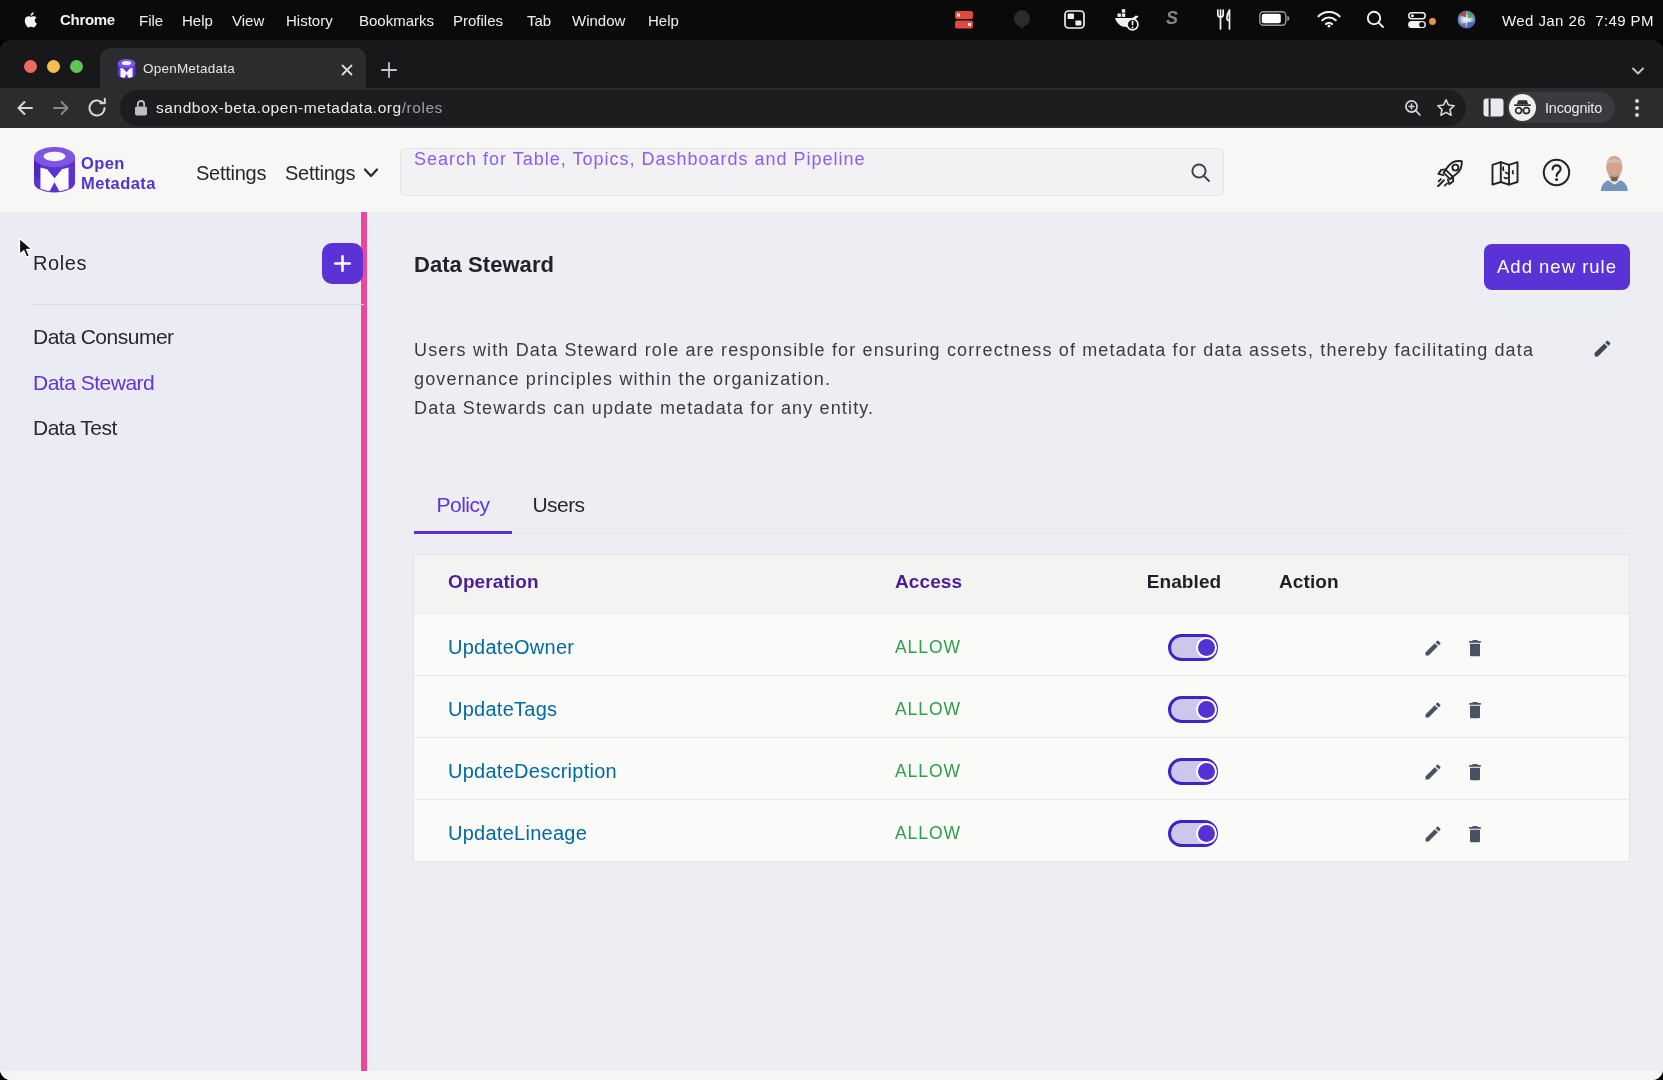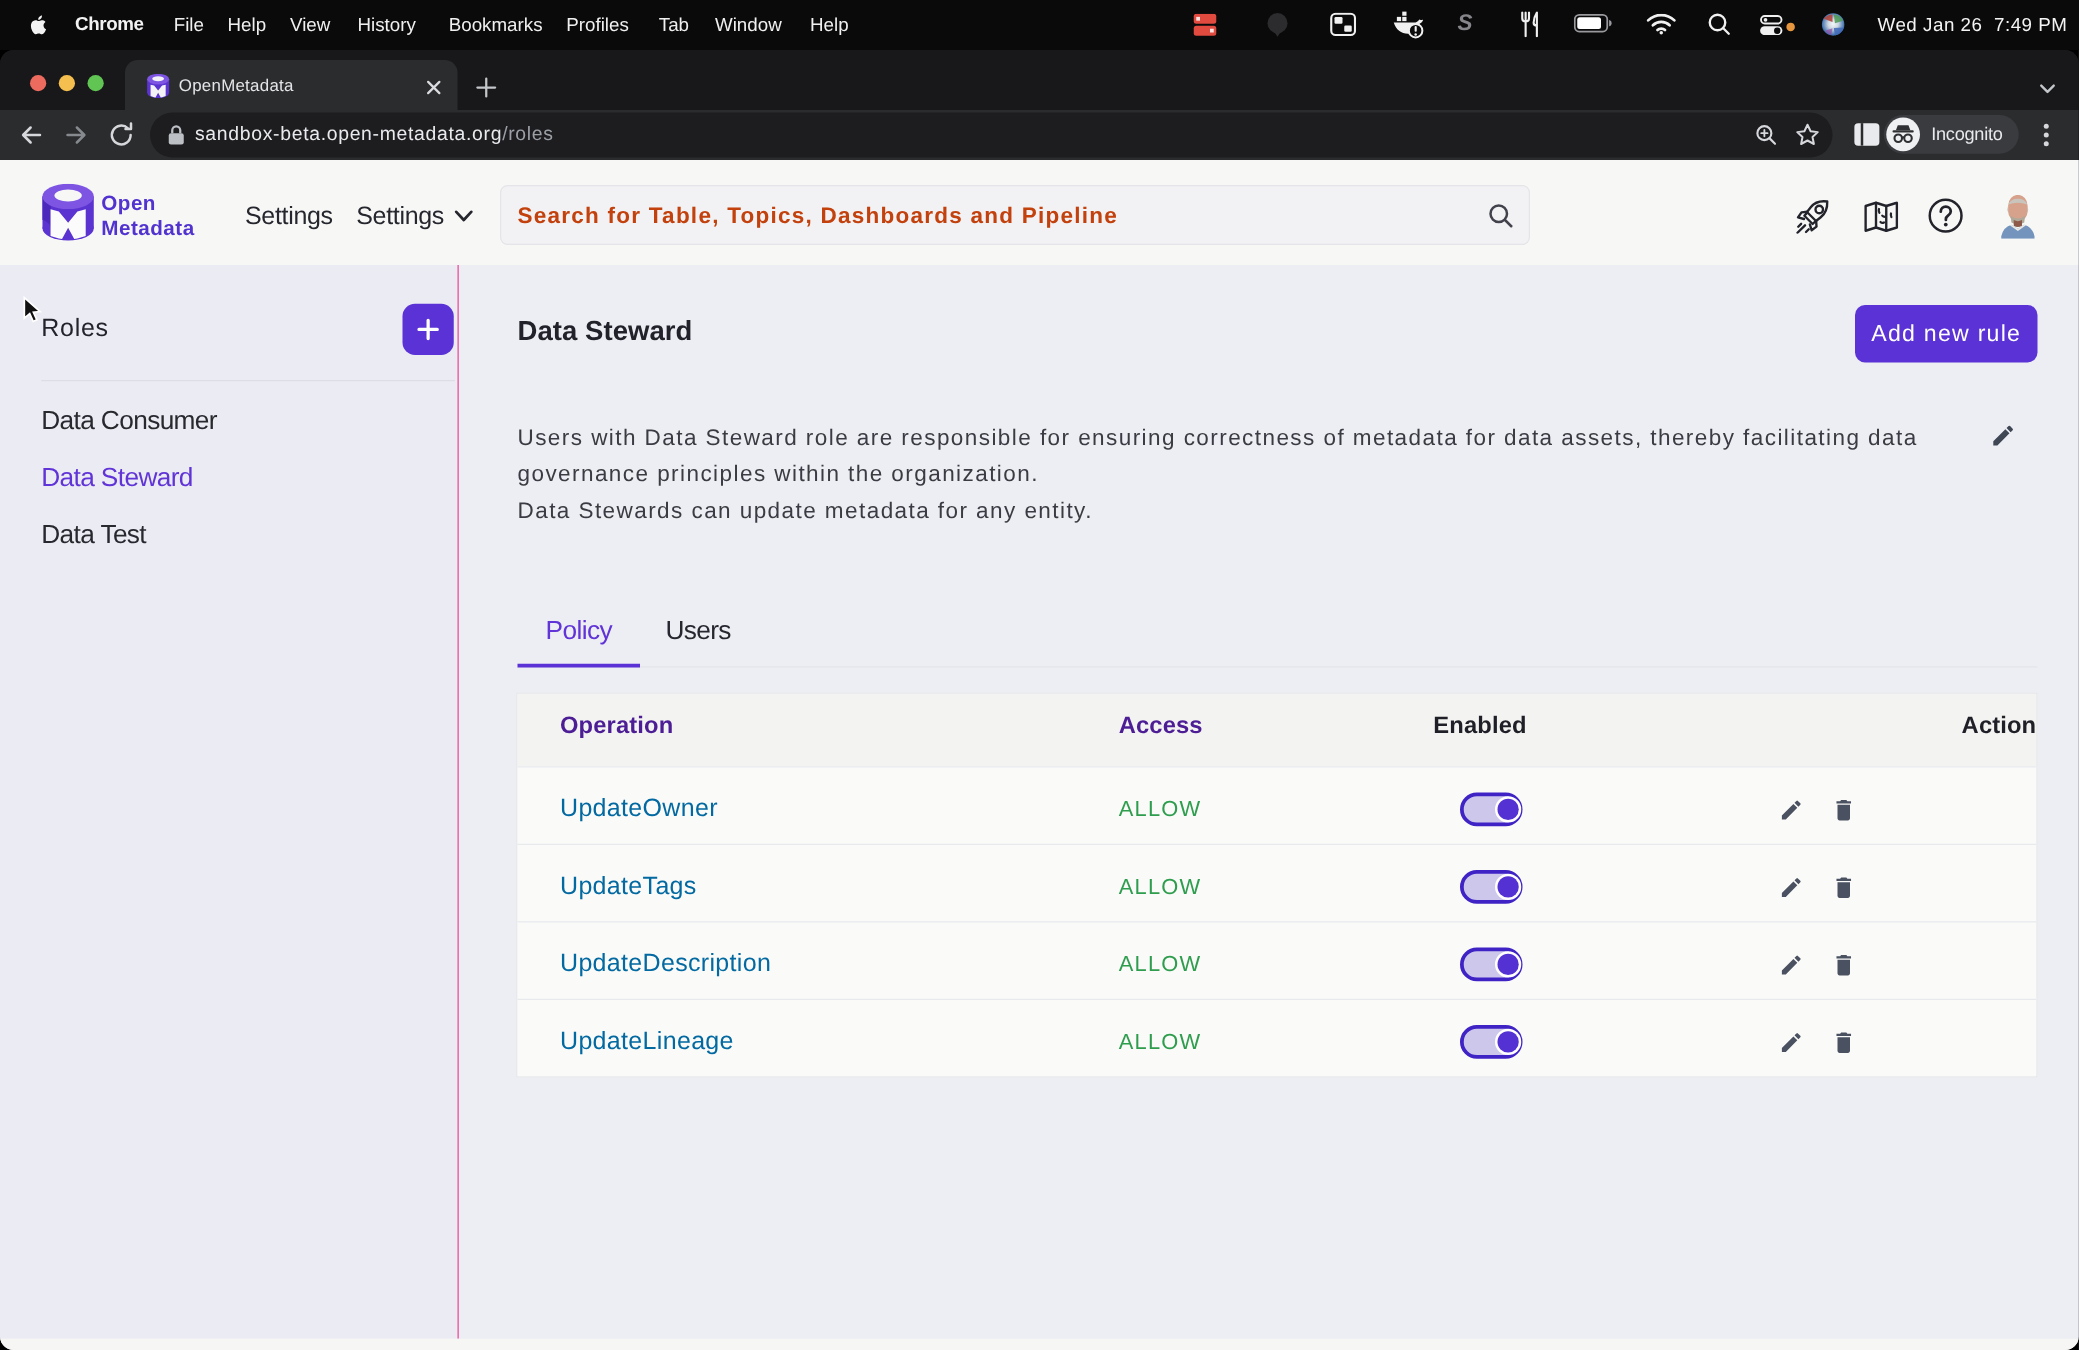--- a/index.html
+++ b/index.html
@@ -44,26 +44,26 @@
   
   .page { position:absolute; top:88px; left:0; width:1663px; height:952px; background:#edeef4; }
   .topnav { position:absolute; top:0; left:0; width:100%; height:84px; background:#f7f8f6; }
   .logo { position:absolute; left:33px; top:19px; }
   .logo-text { position:absolute; left:81px; top:26px; font-size:16.5px; font-weight:bold; color:#5233cf; line-height:19.5px; letter-spacing:0.4px; }
   .nav-link { position:absolute; top:34px; font-size:20px; color:#26262e; letter-spacing:-0.26px; }
   .nav-explore { left:196px; }
   .nav-settings { left:285px; }
   .nav-chevron { position:absolute; left:363px; top:40px; }
   .search { position:absolute; left:400px; top:20px; width:824px; height:48px; background:#f2f2f4; border:1px solid #e4e4e9; border-radius:6px; }
-  .search .ph { position:absolute; left:13px; top:13px; font-size:18px; color:#c2410c; letter-spacing:1.0px;font-weight:bold; }
+  .search .ph { position:absolute; left:13px; top:0; font-size:18px; color:#8b5cf6; letter-spacing:1.0px; }
   .search .mag { position:absolute; right:12px; top:13px; }
   .hd-ic { position:absolute; top:31px; }
 
   
-  .sidebar { position:absolute; top:84px; left:0; width:367px; height:859px; background:#ebecf3; border-right:1px solid #ec4899;text-align:right; }
+  .sidebar { position:absolute; top:84px; left:0; width:367px; height:859px; background:#ebecf3; border-right:6px solid #ec4899;text-align:right; }
   .roles-title { position:absolute; left:33px; top:40px; font-size:20px; font-weight:500; color:#23232b; letter-spacing:0.57px; }
   .add-role { position:absolute; left:322px; top:31px; width:41px; height:41px; background:#5b32d6; border-radius:10px; color:#fff; display:flex; align-items:center; justify-content:center; }
   .side-div { position:absolute; left:33px; top:92px; width:331px; height:1px; background:#dcdde5; }
   .role-item { position:absolute; left:33px; font-size:21px; color:#28282f; letter-spacing:-0.5px; }
   .role-item.active { color:#6134d7; }
   .cursor { position:absolute; left:16px; top:24px; }
 
   
   .main { position:absolute; top:84px; left:368px; width:1295px; height:859px; background:#edeef4; }
   .main-title { position:absolute; left:46px; top:40px; font-size:22px; font-weight:bold; color:#22222a; letter-spacing:0.05px; }
@@ -82,21 +82,21 @@
   .trow.thead { height:58px; background:#f3f3f1; border-top:none; }
   .trow:not(.thead) > * { transform:translateY(3px); }
   .trow.thead > * { transform:translateY(-2.5px); }
   .c1 { padding-left:34px; font-size:20px; color:#0369a1; letter-spacing:0.26px; }
   .thead .c1, .thead .c2 { font-weight:bold; font-size:19px; color:#4c1d95; letter-spacing:0.1px; }
   .c2 { padding-left:34px; font-size:17.5px; }
   .allow { color:#2f9d4e; letter-spacing:0.95px; }
   .c3 { text-align:center; }
   .thead .c3 { font-weight:bold; font-size:19px; color:#1f1f28; letter-spacing:0.1px; }
   .c4 { display:flex; justify-content:center; gap:22px; align-items:center; }
-  .thead .c4 { display:block; text-align:right; font-weight:bold; font-size:19px; color:#1f1f28; letter-spacing:0.1px; }
+  .thead .c4 { display:block; text-align:left; font-weight:bold; font-size:19px; color:#1f1f28; letter-spacing:0.1px; }
   .toggle { display:inline-block; position:relative; width:50px; height:27px; border:3px solid #4023c5; border-radius:14px; background:#cdc7ec; vertical-align:middle; margin-left:18px; }
   .toggle .knob { position:absolute; right:0.5px; top:2px; width:17px; height:17px; border-radius:50%; background:#5331d3; box-shadow:0 0 0 2px #ffffff; }
 
   .bottomstrip { position:absolute; bottom:0; left:0; width:100%; height:9px; background:#f6f6f4; }
 </style>
 </head>
 <body>
 
 <div class="menubar">
   <svg class="apple" width="13" height="16" viewBox="0 0 17 20">

